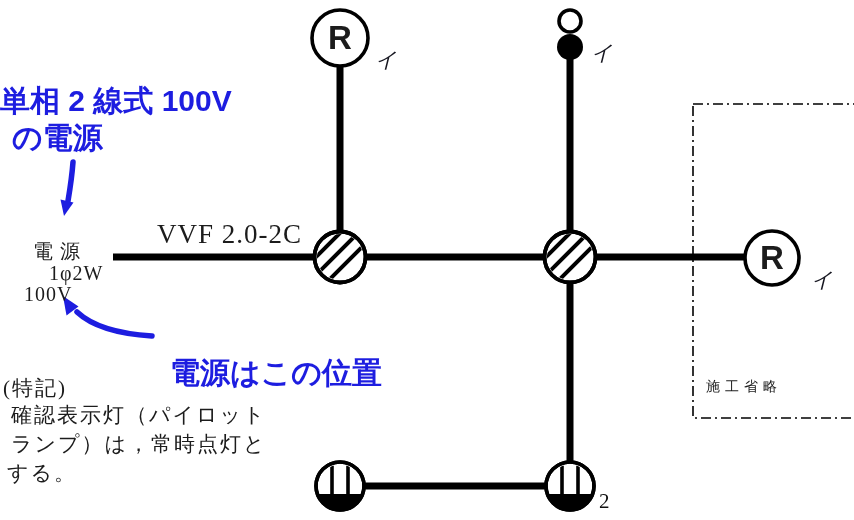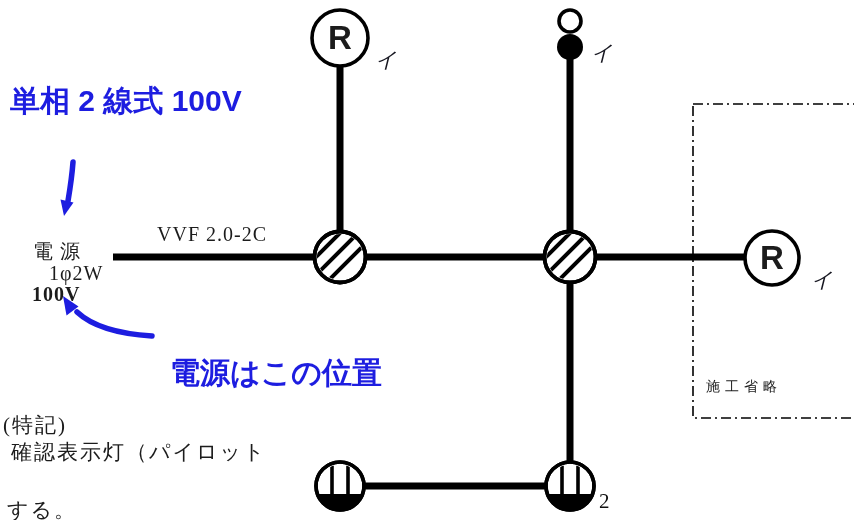--- a/index.html
+++ b/index.html
@@ -11,22 +11,22 @@
   svg.layer { position:absolute; left:0; top:0; }
   .t { position:absolute; white-space:nowrap; color:var(--text_dark,#1c1c1c); }
   .serif { font-family:"Liberation Serif", serif; }
   .sans  { font-family:"Liberation Sans", sans-serif; }
   .blue-note {
     font-family:"Liberation Sans", sans-serif;
     font-size:30px; line-height:34px; font-weight:600;
     color:var(--annotation_blue,#1d1de0);
   }
   .src-label { font-size:20px; line-height:22px; letter-spacing:1px;margin-top:16px; }
-  .cable-label { font-size:20px; line-height:22px; letter-spacing:1px; }
-  .note-text { font-size:21px; line-height:24px; letter-spacing:2px;margin-top:37px; }
+  .cable-label { font-size:27px; line-height:22px; letter-spacing:1px; }
+  .note-text { font-size:21px; line-height:24px; letter-spacing:2px; }
   .omit-label { font-size:14px; letter-spacing:5px; }
   .r-letter { font-size:33px; line-height:40px; font-weight:bold; text-align:center; }
   .subscript-i { font-size:21px; font-style:italic; color:#15151f; }
   .subscript-n { font-size:21px; color:#101010; }
   .center300 { width:300px; text-align:center; }
   .w44 { width:44px; }
 
   
   .wire { stroke:#000; stroke-width:7; }
   .sym { fill:#fff; stroke:#000; stroke-width:3.6; }
@@ -125,31 +125,33 @@
     <g>
       <path class="arrow-shaft" d="M 73 162 C 72 176 70 189 68 201"></path>
       <polygon class="arrow-head" points="64,216 73.5,202.5 60.5,199.5"></polygon>
     </g>
     <g>
       <path class="arrow-shaft" d="M 152 336 C 120 334 93 327 77 312"></path>
       <polygon class="arrow-head" points="63,296 78.5,306.5 66.5,315.5"></polygon>
     </g>
   </svg>
 
-  <div class="t blue-note" style="left:10px; top:84px;">単相 2 線式 100V</div>
+  <div class="t blue-note" style="left:0; top:84px;">単相 2 線式 100V</div>
+  <div class="t blue-note" style="left:12px; top:121px;">の電源</div>
   <div class="t blue-note center300" style="left:126px; top:356px;">電源はこの位置</div>
 
   <div class="t serif src-label" style="left:33px; top:224px;">電 源</div>
   <div class="t serif src-label" style="left:49px; top:246px;">1φ2W</div>
-  <div class="t serif src-label" style="left:32px; top:267px;font-weight:bold;">100V</div>
+  <div class="t serif src-label" style="left:24px; top:267px;">100V</div>
 
   <div class="t serif cable-label" style="left:157px; top:223px;">VVF 2.0-2C</div>
 
   <div class="t serif note-text" style="left:3px; top:376px;">(特記)</div>
   <div class="t serif note-text" style="left:11px; top:403px;">確認表示灯（パイロット</div>
+  <div class="t serif note-text" style="left:11px; top:432px;">ランプ）は，常時点灯と</div>
   <div class="t serif note-text" style="left:7px; top:461px;">する。</div>
 
   <div class="t serif omit-label" style="left:706px; top:378px;">施工省略</div>
 
   <div class="t sans r-letter w44" style="left:318px; top:18px;">R</div>
   <div class="t serif subscript-i" style="left:375px; top:46px;">イ</div>
 
   <div class="t serif subscript-i" style="left:591px; top:39px;">イ</div>
 
   <div class="t sans r-letter w44" style="left:750px; top:238px;">R</div>

